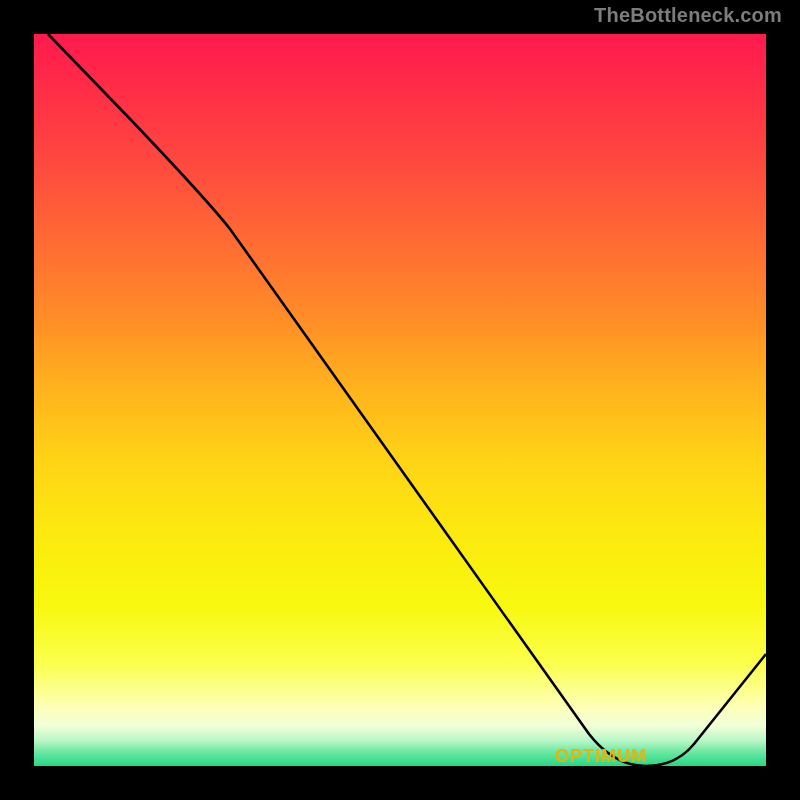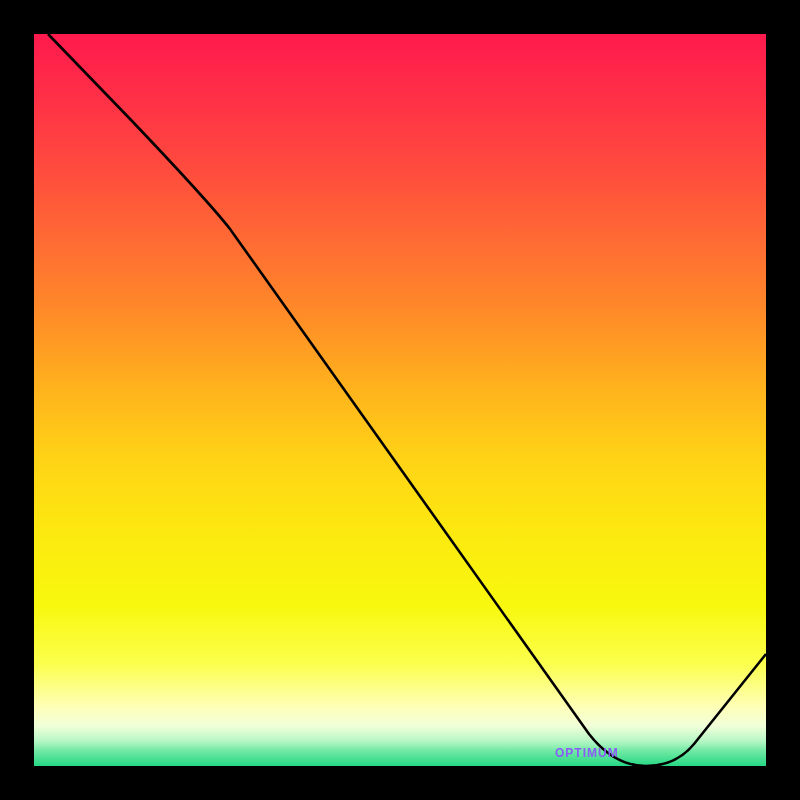--- a/index.html
+++ b/index.html
@@ -19,26 +19,27 @@
       #f8f80e 78%,
       #fbff4c 86%,
       #feffb8 92%,
       #f1ffd8 94.5%,
       #baf7c7 96.5%,
       #6fe8a3 98%,
       #25d884 100%);
   }
   svg.curve{position:absolute;left:34px;top:34px;width:732px;height:732px;overflow:visible}
   .curve path{fill:none;stroke:#000;stroke-width:2.6px}
-  .optmark{position:absolute;color:#8b5cf6;font-weight:800;font-size:12px;letter-spacing:1px}
+  .optmark{position:absolute;color:#eab308;font-weight:800;font-size:18px;letter-spacing:1px}
 </style>
 </head>
 <body>
 <div class="wrap">
 
+  <div class="attrib">TheBottleneck.com</div>
 
   <div class="panel"></div>
 
   <svg class="curve" viewBox="0 0 732 732">
     <path d="M 14 0 L 98 87 Q 175 168 196 195 L 555 700 Q 580 732 612 732 Q 642 732 660 710 L 732 620"></path>
   </svg>
 
   <div class="optmark" style="left:555px; top:746px;">OPTIMUM</div>
 
 </div>

